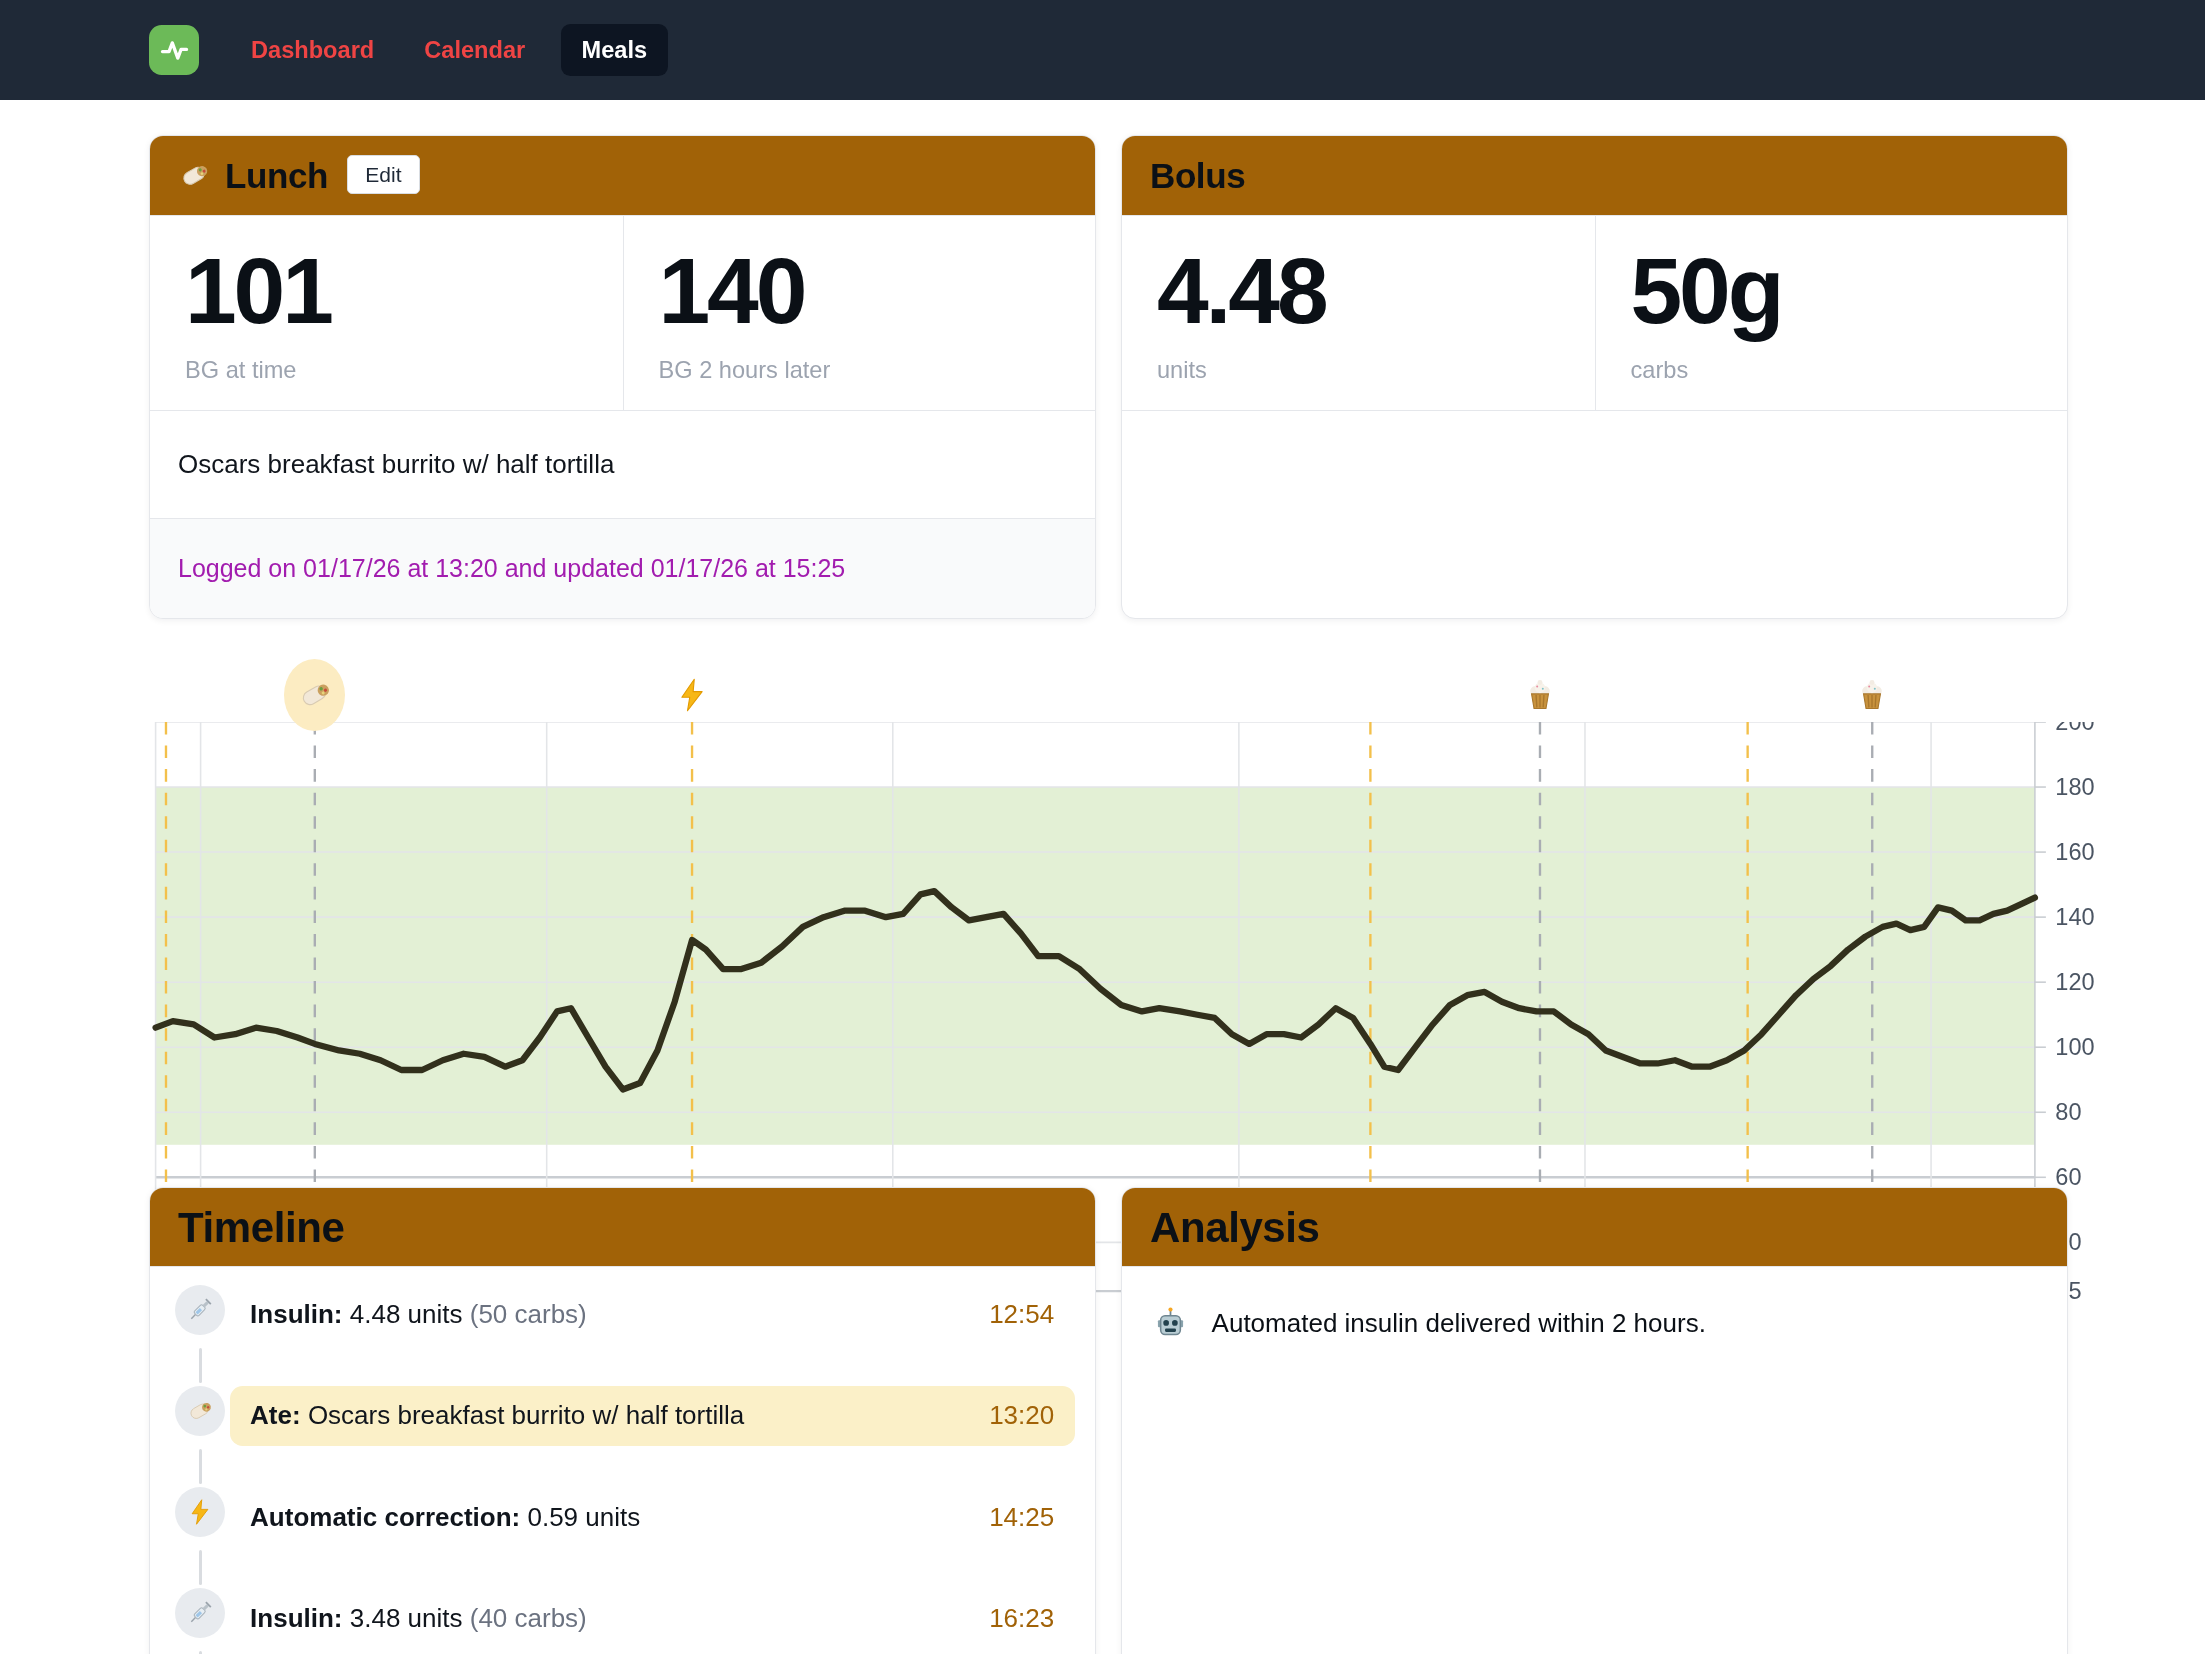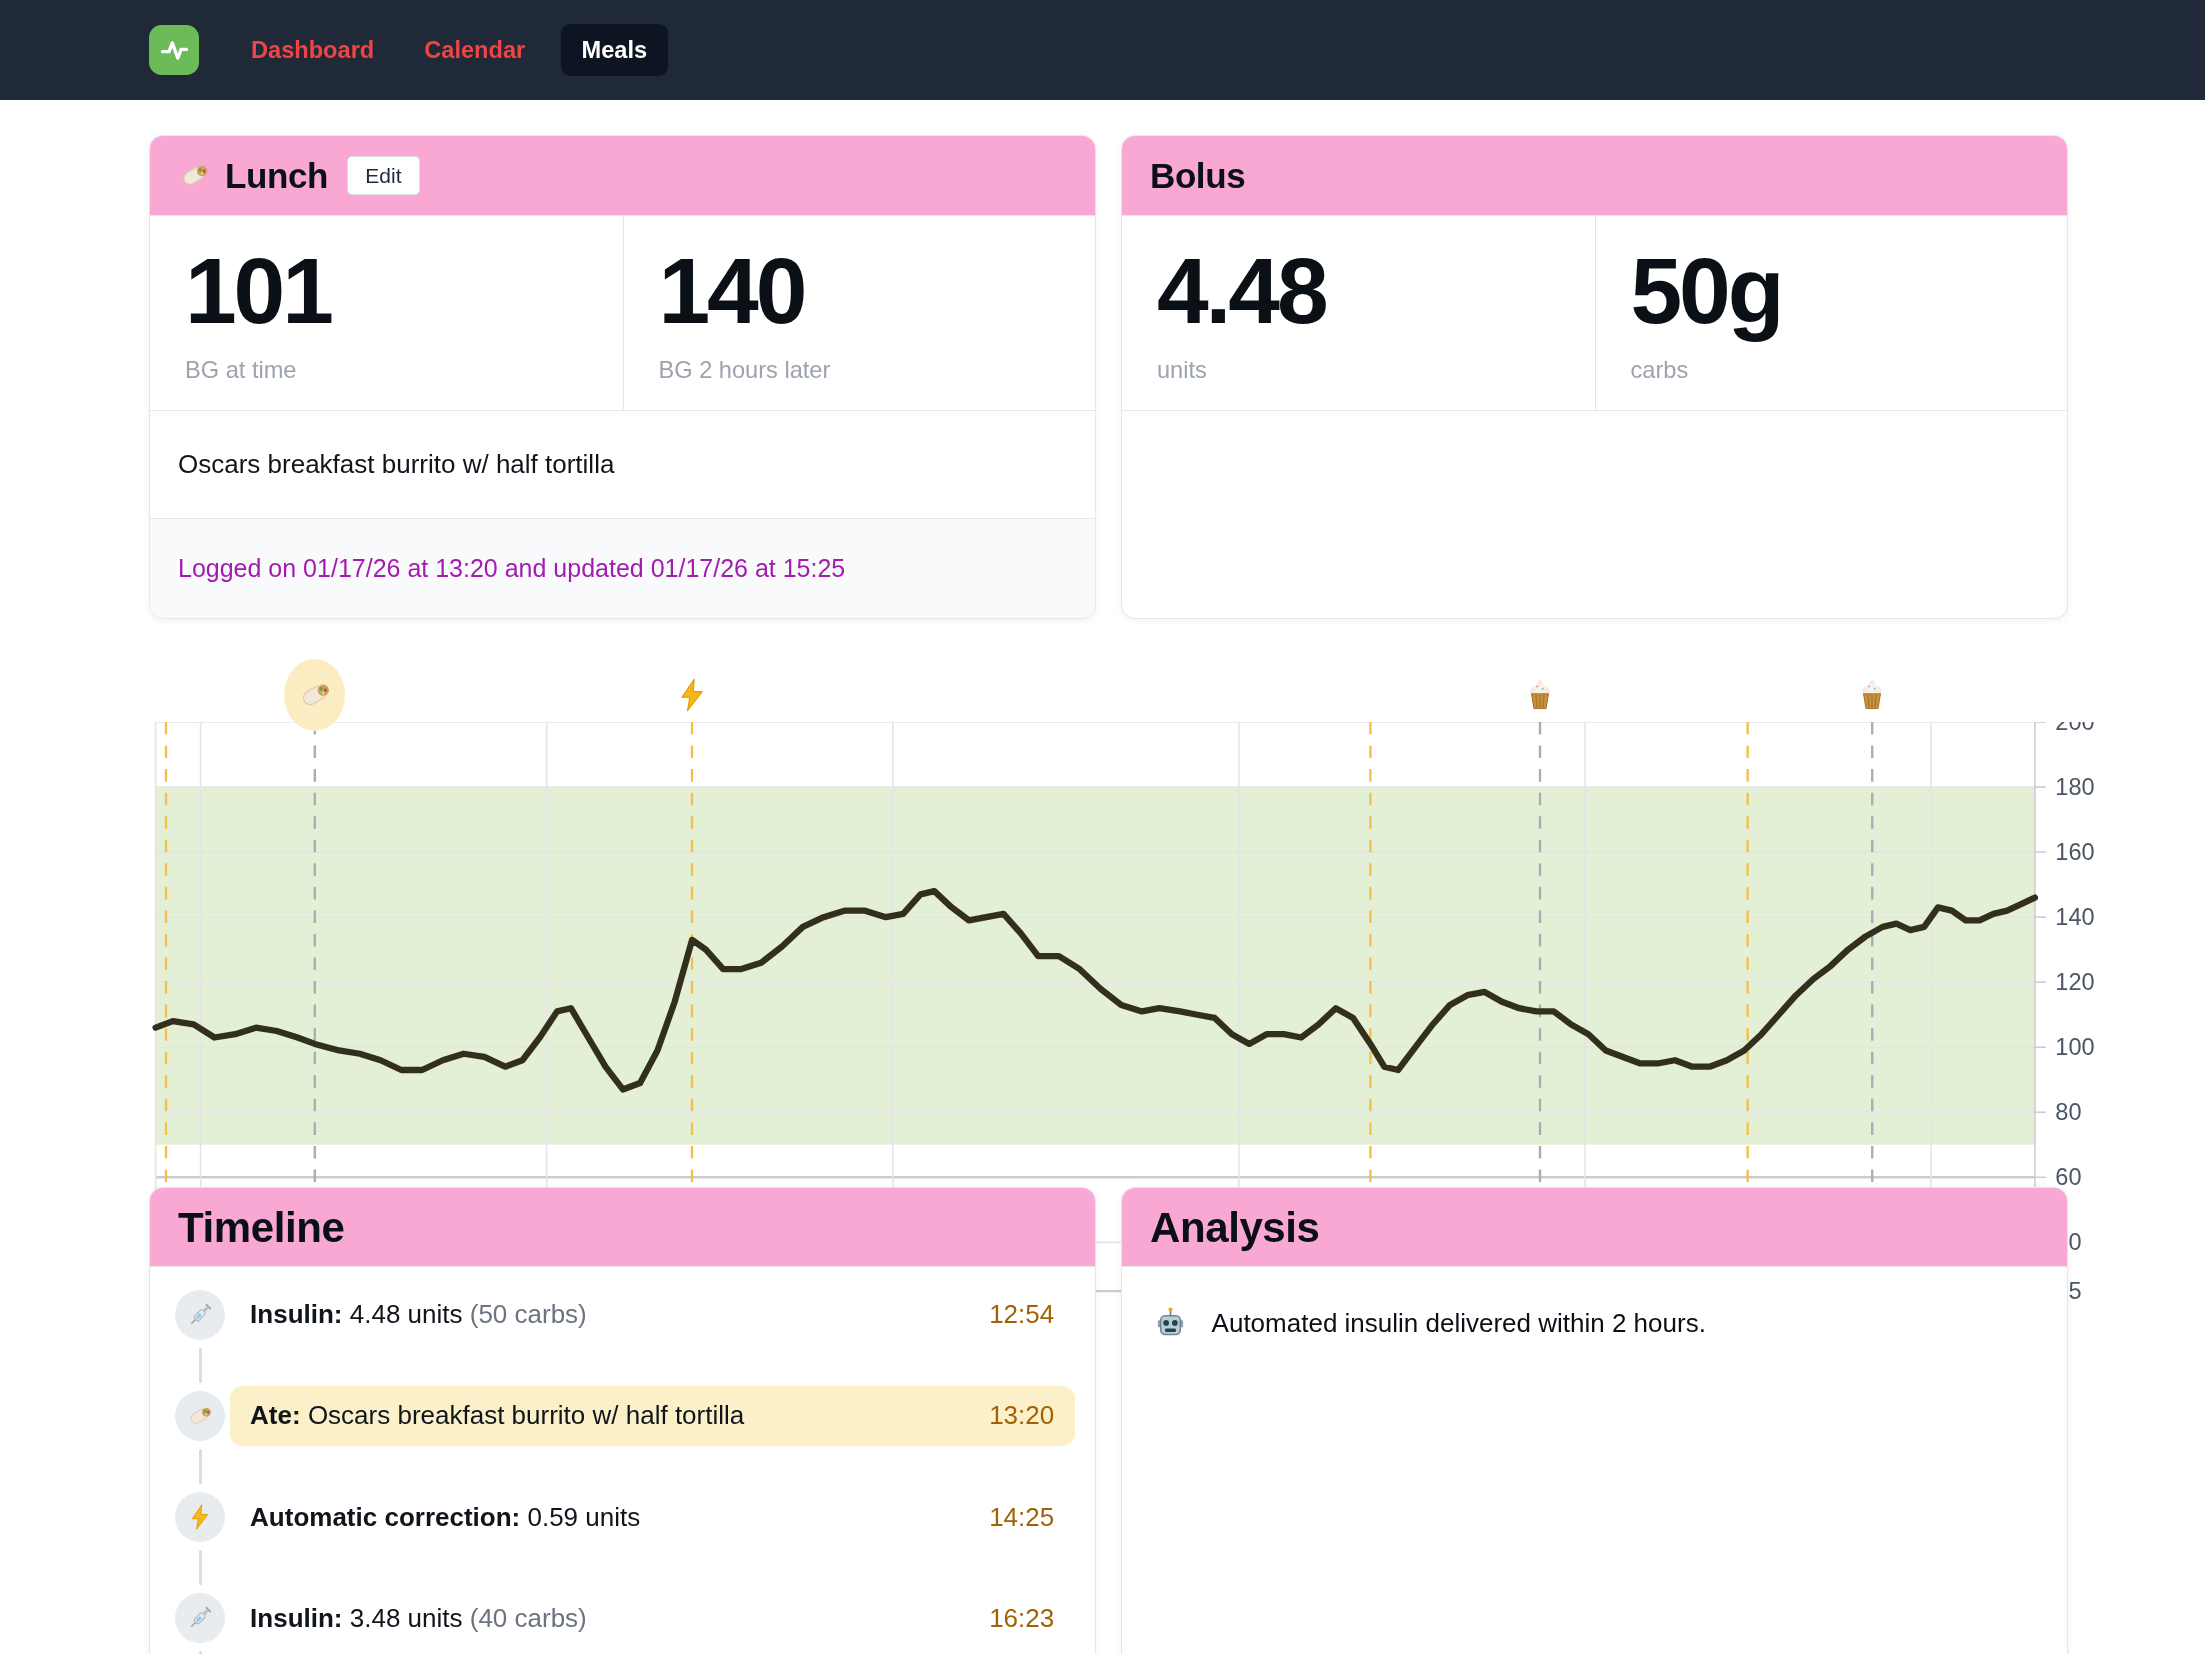--- a/index.html
+++ b/index.html
@@ -9,42 +9,42 @@
   .nav{height:100px;background:#1f2937;display:flex;align-items:center;padding-left:149px;box-sizing:border-box;}
   .logo{width:50px;height:50px;border-radius:12.6px;background:#6cba58;display:flex;align-items:center;justify-content:center;margin-right:38px;}
   .nav-link{font-size:23.6px;font-weight:600;color:#ef4444;margin-right:22px;padding:12.6px 14px;border-radius:9.4px;cursor:pointer;}
   .nav-link.active{background:#0d1522;color:#ffffff;padding:12.6px 20.4px;}
 
   
   .row{position:absolute;left:149px;right:137px;display:grid;grid-template-columns:1fr 1fr;gap:25px;}
   .row1{top:135px;}
   .row2{top:1187px;}
   .card{border:1.6px solid #e5e7eb;border-radius:14px;background:#fff;box-shadow:0 1.6px 6.3px rgba(16,24,40,.06);overflow:hidden;box-sizing:border-box;}
-  .card-header{background:#f9a8d4;border-bottom:1.6px solid #e5e7eb;padding:19px 28px;display:flex;align-items:center;}
+  .card-header{background:#a16207;border-bottom:1.6px solid #e5e7eb;padding:19px 28px;display:flex;align-items:flex-start;}
   .card-title{font-size:35px;font-weight:bold;color:#0b1016;letter-spacing:-0.4px;display:flex;align-items:center;gap:14px;line-height:41px;}
   .edit-btn{margin-left:19px;font-size:21px;color:#1f2937;background:#fff;border:1.6px solid #d9dde2;border-radius:5px;padding:7.9px 17.3px;line-height:21px;cursor:pointer;}
   .stats{display:grid;grid-template-columns:1fr 1fr;border-bottom:1.6px solid #e5e7eb;}
   .stat{padding:31px 35px 27px;}
   .stat + .stat{border-left:1.6px solid #e5e7eb;}
   .stat-value{font-size:93px;font-weight:bold;color:#0b1016;line-height:.95;letter-spacing:-3.1px;}
   .stat-label{margin-top:24px;font-size:23.6px;line-height:23.6px;color:#9ca3af;}
   .note-row{padding:0 28px;height:107px;display:flex;align-items:center;font-size:26px;border-bottom:1.6px solid #e5e7eb;}
   .card-footer{background:#f9fafb;height:99px;display:flex;align-items:center;padding:0 28px;font-size:25px;color:#a21caf;}
 
   
   .chart-wrap{position:absolute;top:659px;left:149px;width:1971px;height:691px;}
   .chart-svg{position:absolute;top:63px;left:0;}
   .marker{position:absolute;top:0;width:72px;height:72px;display:flex;align-items:center;justify-content:center;border-radius:50%;cursor:pointer;}
 
   
   .big-title{font-size:42px;font-weight:bold;color:#0b1016;letter-spacing:-0.4px;line-height:47px;}
   .row2 .card{height:518px;}
   .row2 .card-header{padding:15.7px 28px;}
   .tl-list{padding:17.3px 20.4px 0 25px;}
-  .tl-item{display:flex;align-items:center;cursor:pointer;}
+  .tl-item{display:flex;cursor:pointer;}
   .tl-icon{width:50px;height:50px;border-radius:50%;background:#e8ebef;display:flex;align-items:center;justify-content:center;flex-shrink:0;}
   .tl-body{flex:1;display:flex;align-items:center;justify-content:space-between;margin-left:4.7px;padding:0 20.4px;height:60px;border-radius:12.6px;}
   .tl-item.highlight .tl-body{background:#fbf0c8;}
   .tl-text{font-size:26px;color:#10151c;white-space:nowrap;}
   .tl-text b{font-weight:bold;}
   .gray{color:#6b7280;}
   .tl-time{font-size:26px;color:#a16207;margin-left:15.7px;}
   .tl-connector{width:3.1px;height:35px;background:#d9dce0;margin:3.1px 0 3.1px 23.6px;border-radius:1.6px;}
 
   

